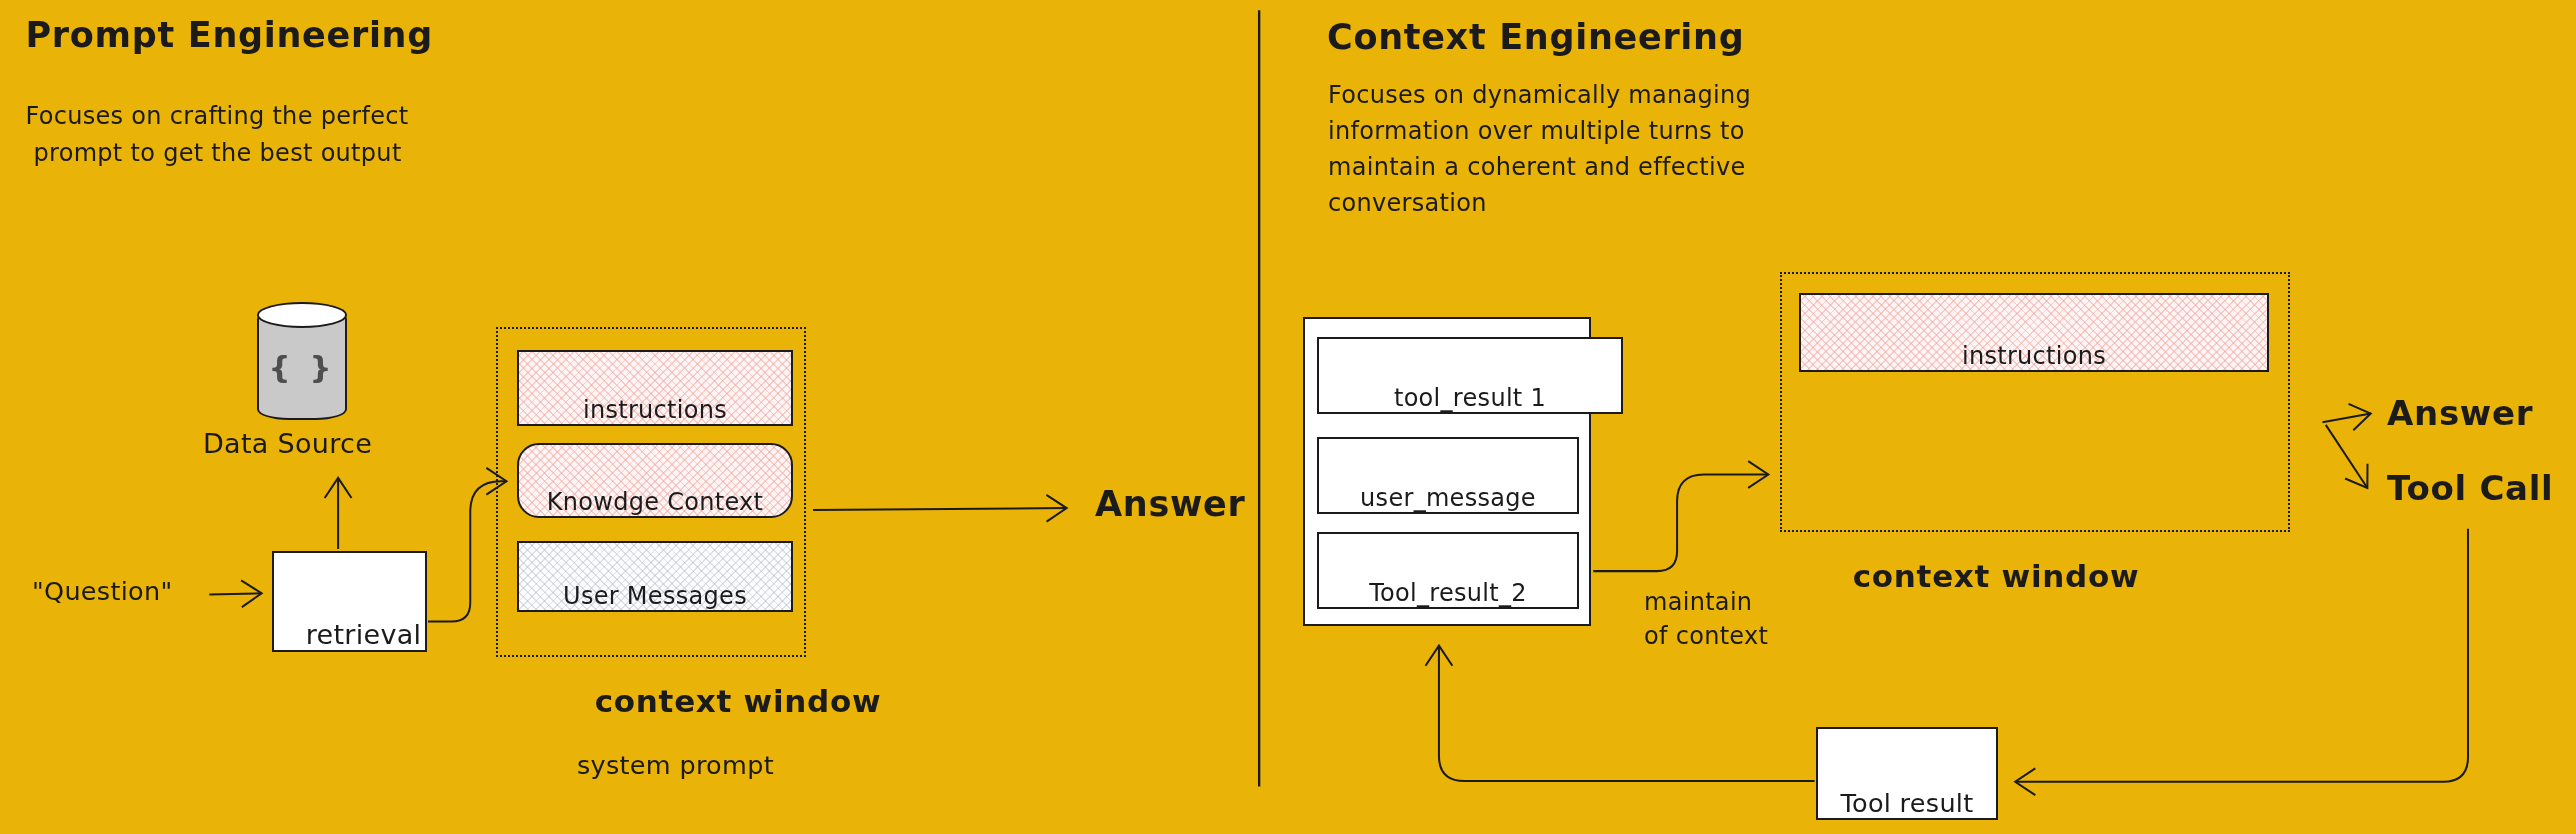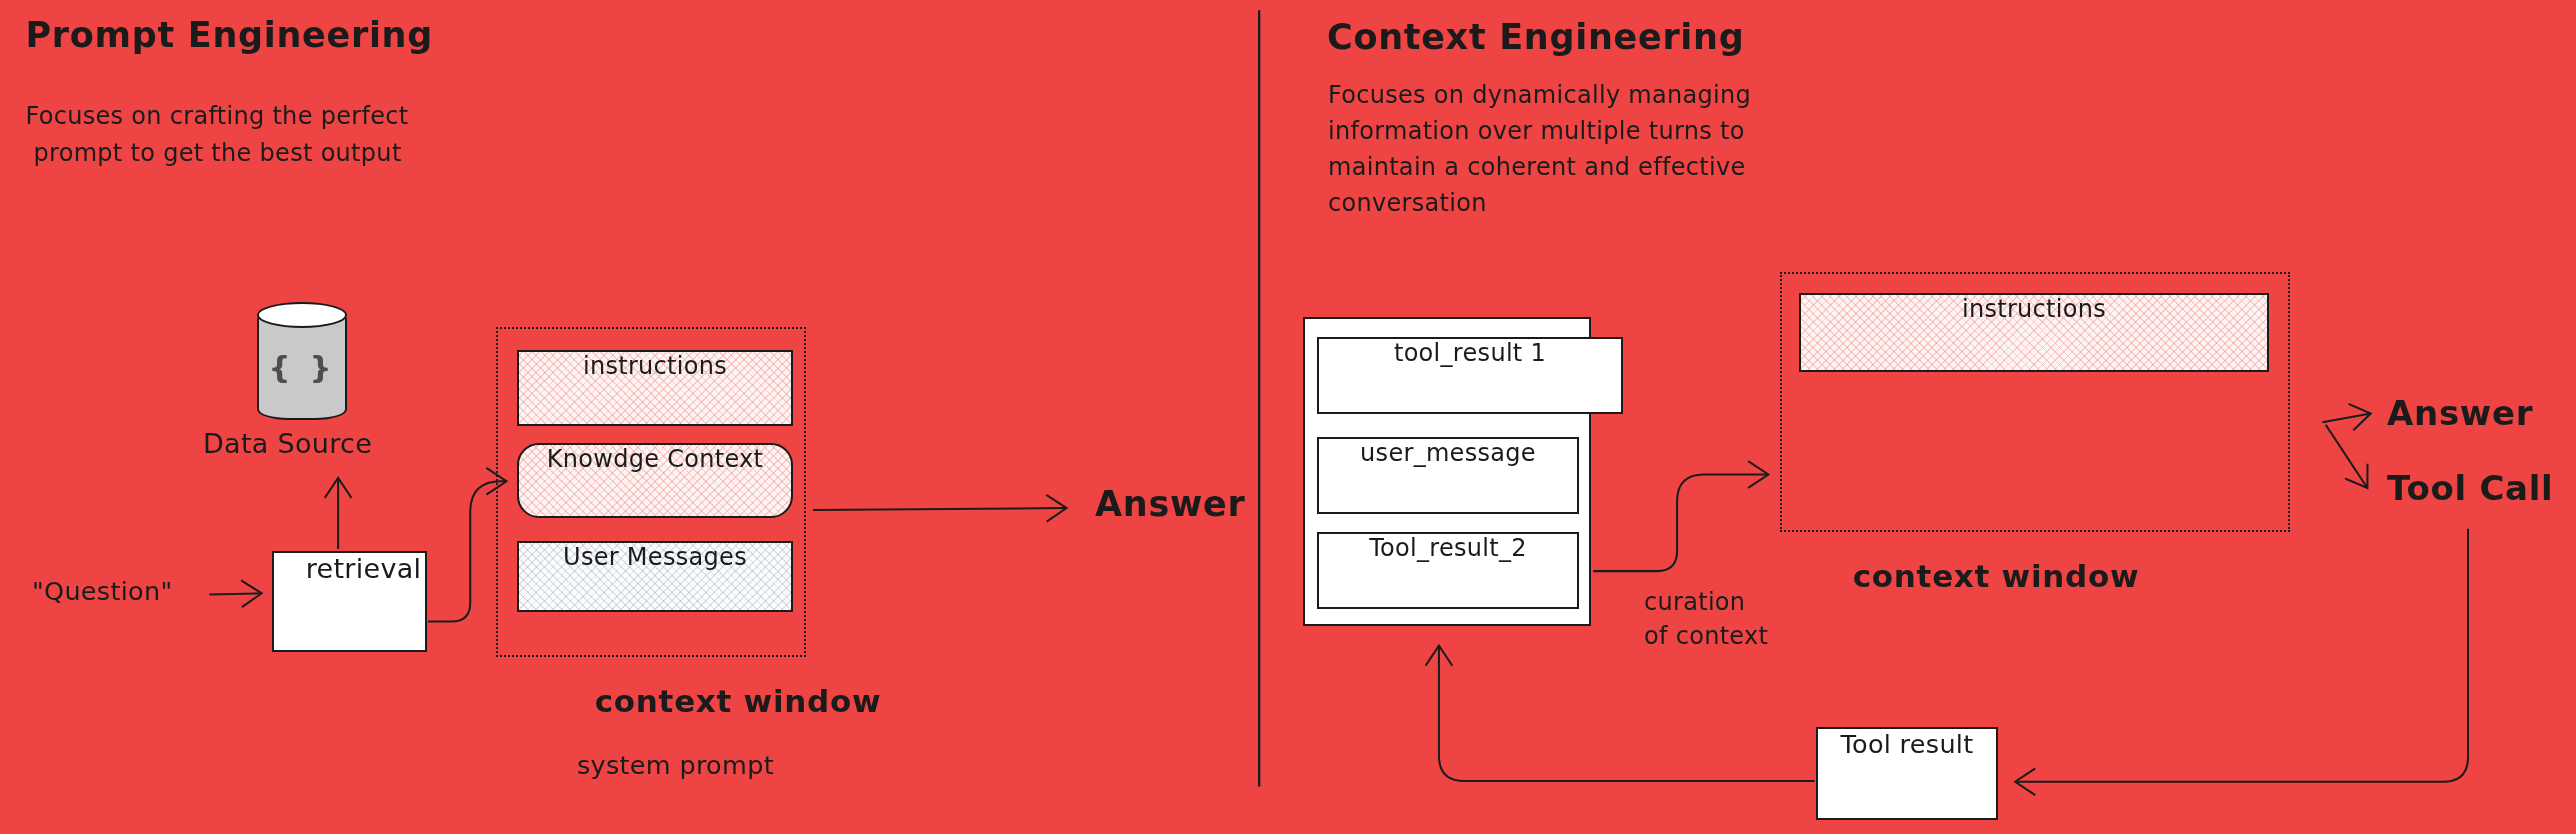--- a/index.html
+++ b/index.html
@@ -1,25 +1,25 @@
 <!DOCTYPE html>
 <html style="font-size:10.7px"><head>
 <meta charset="utf-8">
 <style>
   html,body{margin:0;padding:0;background:#fff;}
-  #canvas{position:relative;width:2576px;height:835px;background:#ef4444;
+  #canvas{position:relative;width:2576px;height:835px;background:#eab308;
           font-family:"DejaVu Sans",sans-serif;color:#1b1b1b;overflow:hidden;}
   .abs{position:absolute;}
   .title{font-size:35px;font-weight:bold;letter-spacing:0.7px;}
   .desc{font-size:24px;line-height:37px;letter-spacing:0.3px;}
   .label{font-size:25.5px;letter-spacing:0.3px;}
   .big-label{font-size:34px;font-weight:bold;letter-spacing:0.7px;}
   .caption{font-size:31px;font-weight:bold;letter-spacing:0.7px;text-align:center;}
   .subcaption{font-size:25.5px;text-align:left;letter-spacing:0.3px;}
-  .box{position:absolute;display:flex;align-items:flex-start;justify-content:center;
+  .box{position:absolute;display:flex;align-items:flex-end;justify-content:center;
        border:2px solid #1b1b1b;background:#fff;box-sizing:border-box;}
   .dotted{position:absolute;border:2.7px dotted #1b1b1b;box-sizing:border-box;background:transparent;}
   .hatch-pink{background-color:#fdf4f3;
     background-image:
       repeating-linear-gradient(45deg, rgba(238,154,148,.45) 0 1.3px, transparent 1.3px 6px),
       repeating-linear-gradient(-45deg, rgba(238,154,148,.45) 0 1.3px, transparent 1.3px 6px);}
   .hatch-gray{background-color:#fbfcfd;
     background-image:
       repeating-linear-gradient(45deg, rgba(150,162,178,.30) 0 1.3px, transparent 1.3px 6px),
       repeating-linear-gradient(-45deg, rgba(150,162,178,.30) 0 1.3px, transparent 1.3px 6px);}
@@ -115,21 +115,21 @@
     <span class="label" style="font-size:24px;">tool_result 1</span>
   </div>
   <div class="box" style="left:1317px;top:437px;width:262px;height:77px;">
     <span class="label" style="font-size:24px;">user_message</span>
   </div>
   <div class="box" style="left:1317px;top:532px;width:262px;height:77px;">
     <span class="label" style="font-size:24px;">Tool_result_2</span>
   </div>
 
   <div class="abs subcaption" style="left:1644px;top:585px;width:208px;font-size:24px;line-height:34px;">
-    <div>curation</div>
+    <div>maintain</div>
     <div>of context</div>
   </div>
 
   <div class="dotted" style="left:1780px;top:272px;width:510px;height:260px;"></div>
   <div class="box hatch-pink" style="left:1799px;top:293px;width:470px;height:79px;">
     <span class="label" style="font-size:24px;">instructions</span>
   </div>
 
   <div class="abs caption" style="left:1845px;top:558px;width:302px;">context window</div>
 

